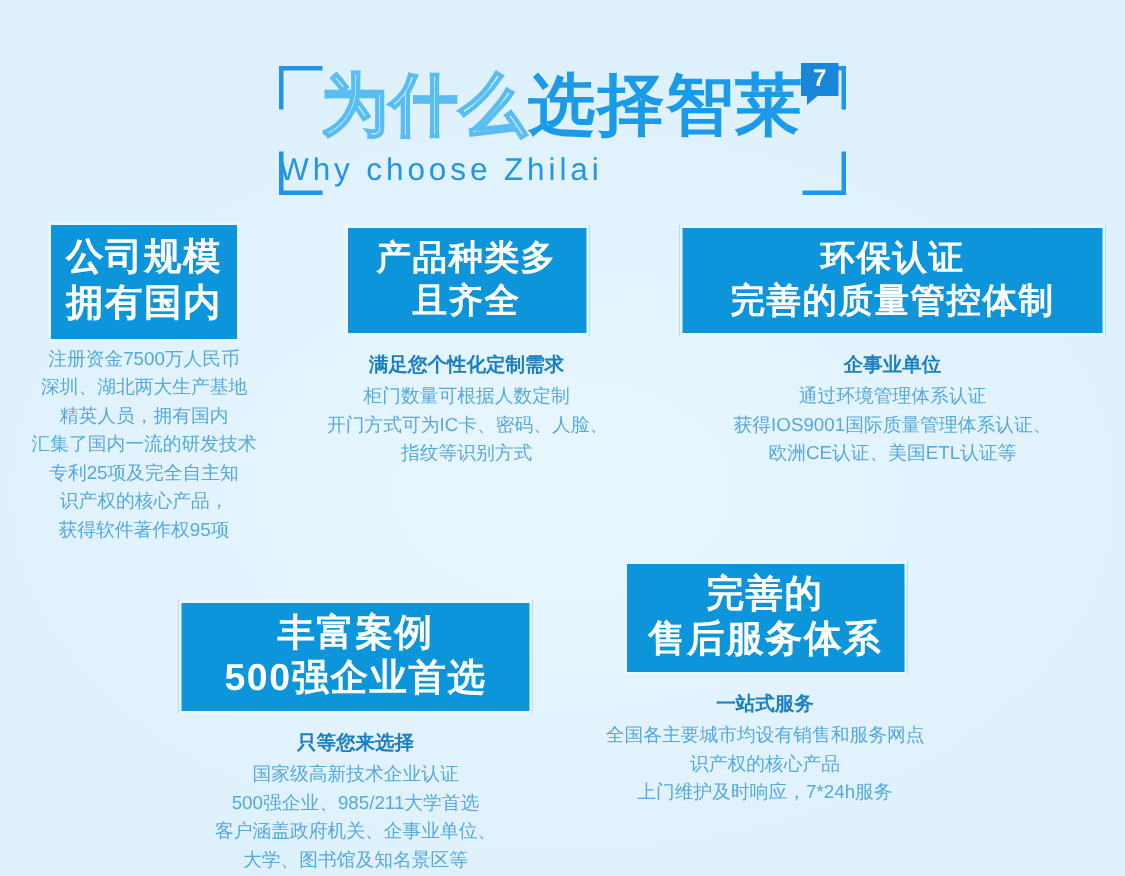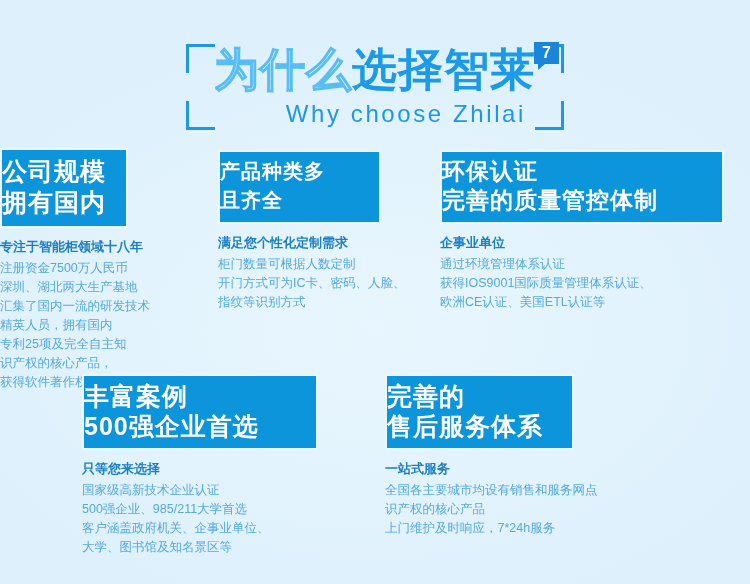--- a/index.html
+++ b/index.html
@@ -61,22 +61,22 @@
     text-shadow: 0 0 0 transparent;
   }
   #title-cn .solid {
     color: #1a9ae8;
   }
   #title-en {
     position: absolute;
     left: 0;
     top: 58px;
     width: 340px;
-    text-align: right;
-    font-size: 24px;
+    text-align: left;
+    font-size: 21px;
     line-height: 24px;
     font-weight: 400;
     letter-spacing: 2.6px;
     color: #2196e8;
     white-space: nowrap;
   }
   #badge {
     position: absolute;
     left: 348px;
     top: -2px;
@@ -101,21 +101,21 @@
     top: 22px;
     width: 0;
     height: 0;
     border-left: 7px solid #1a86d9;
     border-bottom: 6px solid transparent;
   }
 
   
   .card {
     position: absolute;
-    text-align: left;
+    text-align: center;
   }
   .card-banner {
     display: inline-block;
     background: #0d95db;
     border: 2px solid #e9f7ff;
     color: #ffffff;
     font-weight: 700;
     letter-spacing: 1px;
     box-sizing: border-box;
   }
@@ -139,27 +139,27 @@
   }
   .card-lines div {
     white-space: nowrap;
   }
 
   
   #card-1 { left: 0px;   top: 148px; width: 192px; }
   #card-1 .card-banner { width: 128px; padding: 6px 0 8px; font-size: 25px; line-height: 31px; }
 
   #card-2 { left: 218px; top: 150px; width: 186px; }
-  #card-2 .card-banner { width: 163px; padding: 5px 0 7px; font-size: 20px; line-height: 29px; }
+  #card-2 .card-banner { width: 163px; padding: 5px 0 7px; font-size: 23px; line-height: 29px; }
 
   #card-3 { left: 440px; top: 150px; width: 310px; }
   #card-3 .card-banner { width: 284px; padding: 5px 0 7px; font-size: 23px; line-height: 29px; }
 
   #card-4 { left: 82px;  top: 374px; width: 310px; }
-  #card-4 .card-banner { width: 236px; padding: 5px 0 7px; font-size: 25px; line-height: 30px; }
+  #card-4 .card-banner { width: 236px; padding: 5px 0 7px; font-size: 25px; line-height: 30px; margin-top: 26px; }
 
   #card-5 { left: 385px; top: 374px; width: 250px; }
   #card-5 .card-banner { width: 189px; padding: 5px 0 7px; font-size: 25px; line-height: 30px; }
 </style>
 </head>
 <body>
 
 <div id="page">
 
   <div id="header">
@@ -176,26 +176,25 @@
       <div class="bubble">7</div>
       <div class="tail"></div>
     </div>
   </div>
 
   <div class="card" id="card-1">
     <div class="card-banner">
       <span>公司规模</span>
       <span>拥有国内</span>
     </div>
-    <div class="card-sub">专注于智能柜领域十八年</div>
     <div class="card-lines">
       <div>注册资金7500万人民币</div>
       <div>深圳、湖北两大生产基地</div>
+      <div>精英人员，拥有国内</div>
       <div>汇集了国内一流的研发技术</div>
-      <div>精英人员，拥有国内</div>
       <div>专利25项及完全自主知</div>
       <div>识产权的核心产品，</div>
       <div>获得软件著作权95项</div>
     </div>
   </div>
 
   <div class="card" id="card-2">
     <div class="card-banner">
       <span>产品种类多</span>
       <span>且齐全</span>

